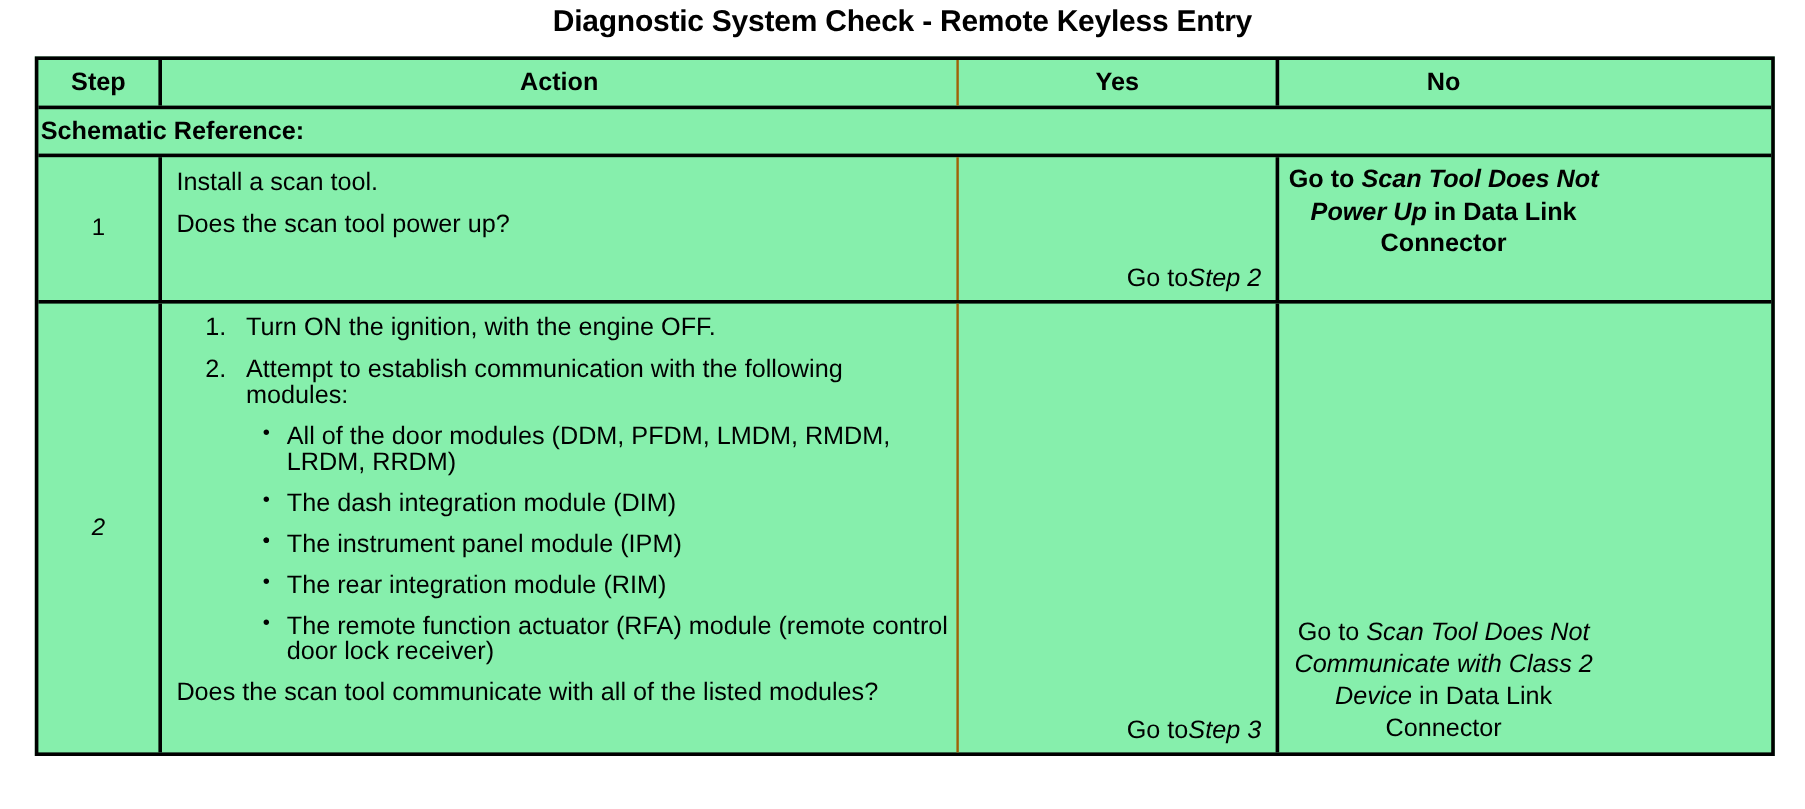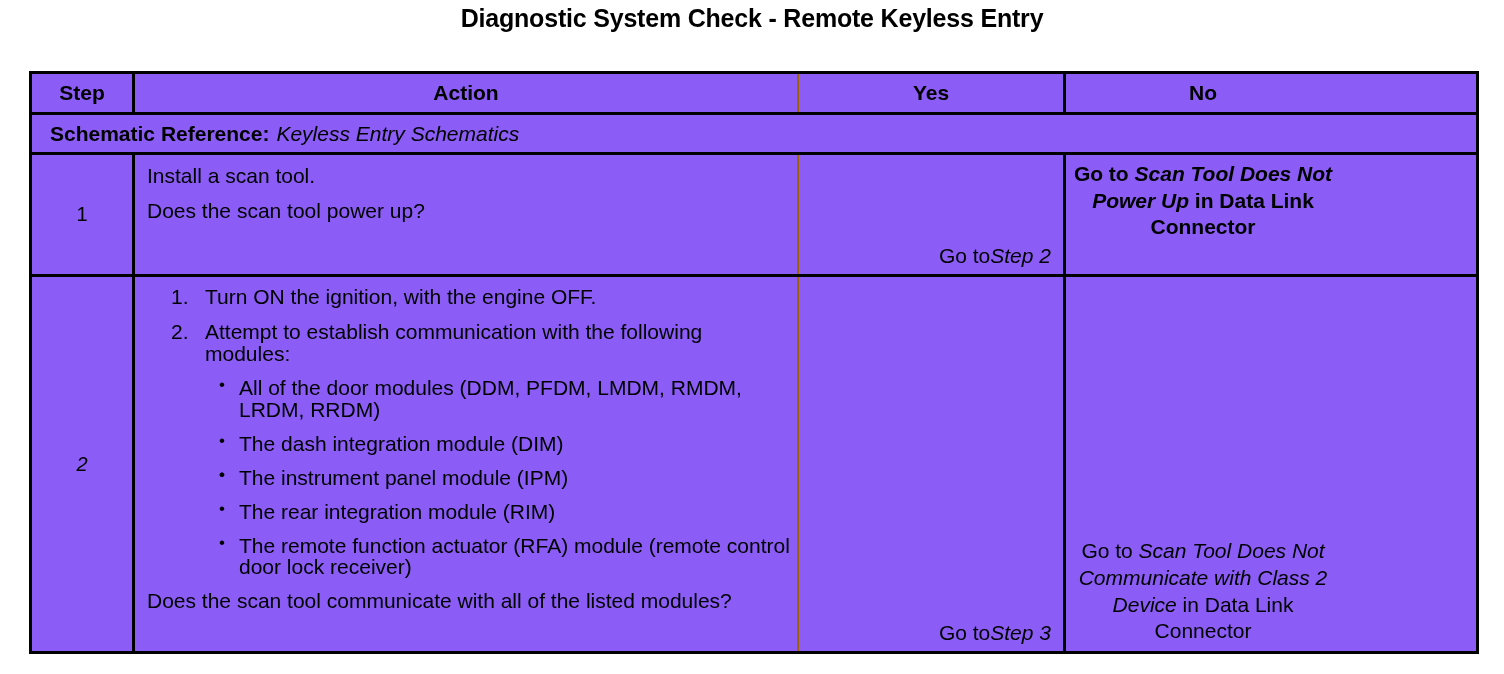--- a/index.html
+++ b/index.html
@@ -29,22 +29,21 @@
     font-weight: bold;
     letter-spacing: -0.2px;
   }
   .table {
     position: absolute;
     left: 29px;
     top: 47px;
     width: 1450px;
     border: 3px solid #000;
     box-sizing: border-box;
-    background: #8b5cf6;
-    margin-top: 24px;
+    background: #86efac;
   }
   .row {
     display: flex;
     width: 100%;
     box-sizing: border-box;
   }
   .row.header-row {
     border-bottom: 3px solid #000;
     height: 41px;
   }
@@ -72,21 +71,21 @@
     align-items: center;
     justify-content: center;
     font-size: 21px;
     font-weight: bold;
   }
 
   .schem-cell {
     width: 100%;
     display: flex;
     align-items: center;
-    padding-left: 18px;
+    padding-left: 2px;
     font-size: 21px;
     box-sizing: border-box;
   }
   .schem-label { font-weight: bold; }
   .schem-value { font-style: italic; padding-left: 7px; }
 
   
   .r1 { height: 122px; }
   .r1 .c-step {
     display: flex; align-items: center; justify-content: center;
@@ -175,21 +174,20 @@
     <div class="row header-row">
       <div class="cell c-step">Step</div>
       <div class="cell c-action">Action</div>
       <div class="cell c-yes">Yes</div>
       <div class="cell c-no">No</div>
     </div>
 
     <div class="row schem-row">
       <div class="schem-cell">
         <span class="schem-label">Schematic Reference:</span>
-        <span class="schem-value">Keyless Entry Schematics</span>
       </div>
     </div>
 
     <div class="row body-row r1">
       <div class="cell c-step">1</div>
       <div class="cell c-action">
         <div class="line">Install a scan tool.</div>
         <div class="line">Does the scan tool power up?</div>
       </div>
       <div class="cell c-yes">

